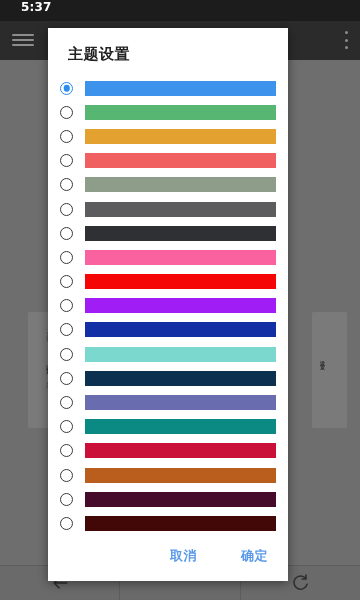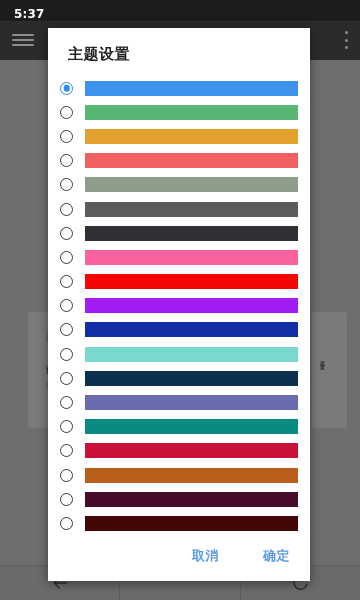--- a/index.html
+++ b/index.html
@@ -13,22 +13,22 @@
     position:relative;
     width:360px; height:600px;
     background:#6e6e6e;
     overflow:hidden;
   }
 
   
   .statusbar {
     position:absolute; left:0; top:0; width:360px; height:21px;
     background:#1c1c1c;
-    display:flex; align-items:flex-end;
-    padding-left:14px;
+    display:flex; align-items:flex-start;
+    padding-left:21px;
   }
   .statusbar .clock {
     color:#ffffff; font-size:12px; font-weight:bold;
     letter-spacing:0.2px;
   }
 
   
   .appbar {
     position:absolute; left:0; top:21px; width:360px; height:39px;
     background:#2b2b2b;
@@ -90,21 +90,21 @@
   }
   .nav-slot + .nav-slot { border-left:1px solid #5d5d5d; }
   .icon-arrow-left, .icon-refresh {
     width:20px; height:20px; display:block;
   }
 
   
   .dialog {
     position:absolute;
     left:48px; top:28px;
-    width:262px; height:553px;
+    width:240px; height:553px;
     background:#ffffff;
     box-shadow:0 2px 10px rgba(0,0,0,0.45);
     display:flex; flex-direction:column;
     overflow:hidden;
   }
   .dialog-title {
     font-size:15px; font-weight:bold; color:#222222;
     padding:17px 20px 12px 20px;
     letter-spacing:0.5px;
   }

